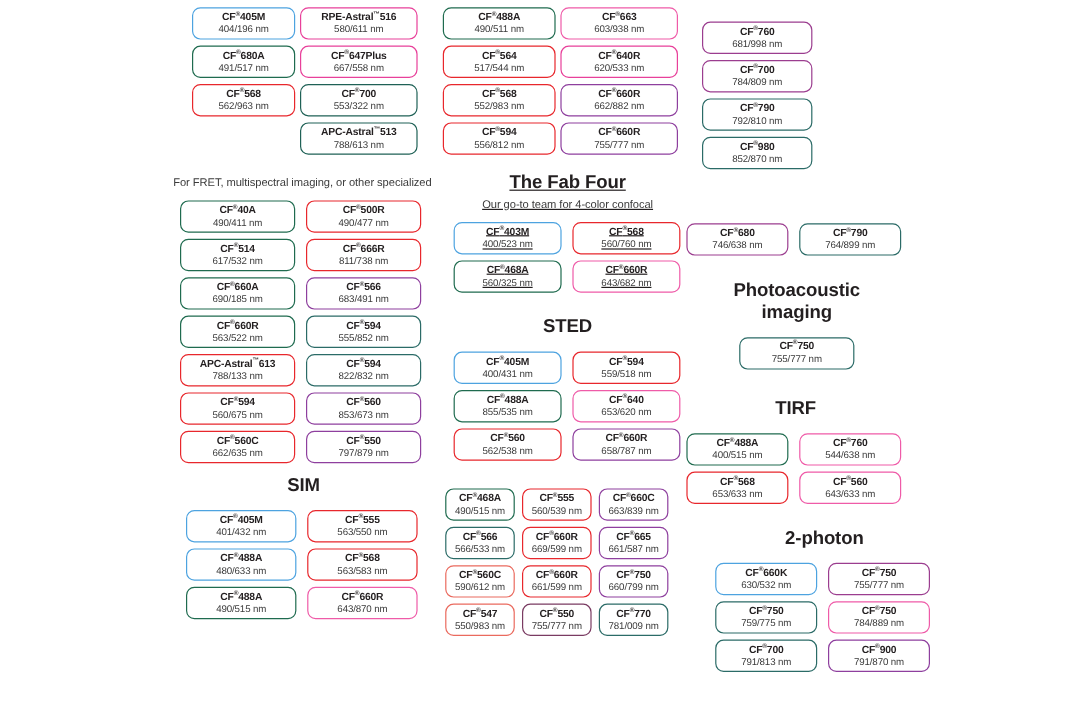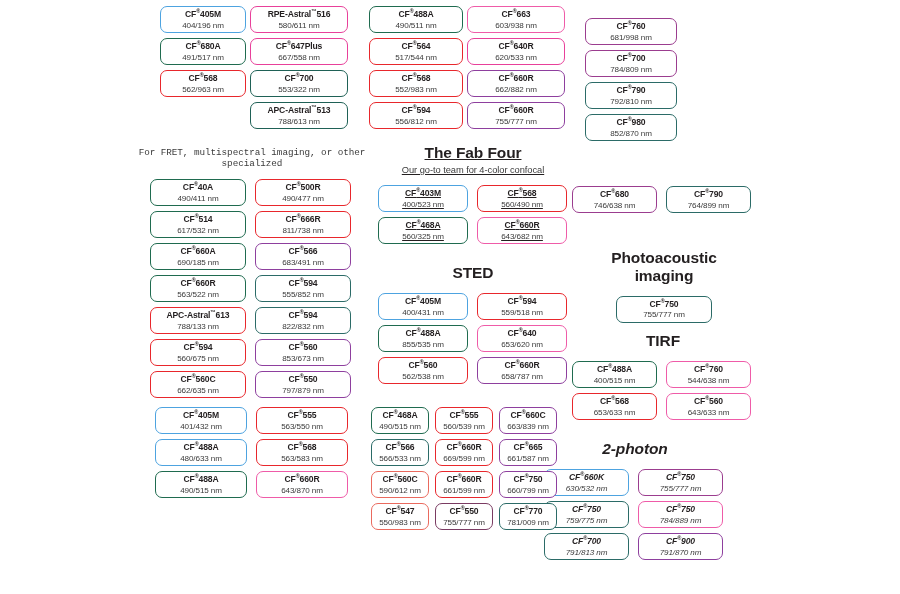--- a/index.html
+++ b/index.html
@@ -177,21 +177,21 @@
           <div class="ex">792/810 nm</div>
         </div>
         <div class="pill h34" style="border-color: rgb(43, 107, 103);">
           <div class="nm">CF<sup>®</sup>980</div>
           <div class="ex">852/870 nm</div>
         </div>
       </div>
   </div>
 
   <div class="block" style="left:150px; top:144px; width:204px;">
-    <div class="sec-sub" style="width:260px; margin-left:-28px;font-family:Liberation Mono, monospace;">For FRET, multispectral imaging, or other specialized</div>
+    <div class="sec-sub" style="width:260px; margin-left:-28px;">For FRET, multispectral imaging, or other specialized</div>
     <div class="grid" style="margin-top:10px; grid-template-columns:repeat(2,96px); gap:5px 9px;">
         <div class="pill h34" style="border-color: rgb(31, 107, 79);">
           <div class="nm">CF<sup>®</sup>40A</div>
           <div class="ex">490/411 nm</div>
         </div>
         <div class="pill h34" style="border-color: rgb(232, 39, 44);">
           <div class="nm">CF<sup>®</sup>500R</div>
           <div class="ex">490/477 nm</div>
         </div>
         <div class="pill h34" style="border-color: rgb(31, 107, 79);">
@@ -248,21 +248,21 @@
   <div class="block" style="left:378px; top:144px; width:190px;text-decoration:underline;">
     <div class="sec-title">The Fab Four</div>
     <div class="sec-sub">Our go-to team for 4-color confocal</div>
     <div class="grid" style="margin-top:10px; grid-template-columns:repeat(2,90px); gap:5px 9px;">
         <div class="pill h34" style="border-color: rgb(77, 163, 224);">
           <div class="nm">CF<sup>®</sup>403M</div>
           <div class="ex">400/523 nm</div>
         </div>
         <div class="pill h34" style="border-color: rgb(232, 39, 44);">
           <div class="nm">CF<sup>®</sup>568</div>
-          <div class="ex">560/490 nm</div>
+          <div class="ex">560/760 nm</div>
         </div>
         <div class="pill h34" style="border-color: rgb(31, 107, 79);">
           <div class="nm">CF<sup>®</sup>468A</div>
           <div class="ex">560/325 nm</div>
         </div>
         <div class="pill h34" style="border-color: rgb(239, 91, 168);">
           <div class="nm">CF<sup>®</sup>660R</div>
           <div class="ex">643/682 nm</div>
         </div>
       </div>
@@ -304,21 +304,21 @@
           <div class="nm">CF<sup>®</sup>680</div>
           <div class="ex">746/638 nm</div>
         </div>
         <div class="pill h34" style="border-color: rgb(43, 107, 103);">
           <div class="nm">CF<sup>®</sup>790</div>
           <div class="ex">764/899 nm</div>
         </div>
       </div>
   </div>
 
-  <div class="block" style="left:595px; top:249px; width:138px;">
+  <div class="block" style="left:595px; top:234px; width:138px;">
     <div class="sec-title">Photoacoustic
 imaging</div>
     <div class="grid" style="margin-top:11px; grid-template-columns:repeat(1,96px); gap:5px; justify-content:center;">
         <div class="pill h34" style="border-color: rgb(43, 107, 103);">
           <div class="nm">CF<sup>®</sup>750</div>
           <div class="ex">755/777 nm</div>
         </div>
       </div>
   </div>
 
@@ -337,21 +337,21 @@
           <div class="nm">CF<sup>®</sup>568</div>
           <div class="ex">653/633 nm</div>
         </div>
         <div class="pill h34" style="border-color: rgb(239, 91, 168);">
           <div class="nm">CF<sup>®</sup>560</div>
           <div class="ex">643/633 nm</div>
         </div>
       </div>
   </div>
 
-  <div class="block" style="left:544px; top:440px; width:182px;font-style:italic;">
+  <div class="block" style="left:596px; top:440px; width:182px;">
     <div class="sec-title">2-photon</div>
     <div class="grid" style="margin-top:11px; grid-template-columns:repeat(2,85px); gap:5px 9px;">
         <div class="pill h34" style="border-color: rgb(77, 163, 224);">
           <div class="nm">CF<sup>®</sup>660K</div>
           <div class="ex">630/532 nm</div>
         </div>
         <div class="pill h34" style="border-color: rgb(155, 61, 143);">
           <div class="nm">CF<sup>®</sup>750</div>
           <div class="ex">755/777 nm</div>
         </div>
@@ -368,20 +368,21 @@
           <div class="ex">791/813 nm</div>
         </div>
         <div class="pill h34" style="border-color: rgb(142, 63, 158);">
           <div class="nm">CF<sup>®</sup>900</div>
           <div class="ex">791/870 nm</div>
         </div>
       </div>
   </div>
 
   <div class="block" style="left:155px; top:396px; width:196px;">
+    <div class="sec-title">SIM</div>
     <div class="grid" style="margin-top:11px; grid-template-columns:repeat(2,92px); gap:5px 9px;">
         <div class="pill h34" style="border-color: rgb(77, 163, 224);">
           <div class="nm">CF<sup>®</sup>405M</div>
           <div class="ex">401/432 nm</div>
         </div>
         <div class="pill h34" style="border-color: rgb(232, 39, 44);">
           <div class="nm">CF<sup>®</sup>555</div>
           <div class="ex">563/550 nm</div>
         </div>
         <div class="pill h34" style="border-color: rgb(77, 163, 224);">

